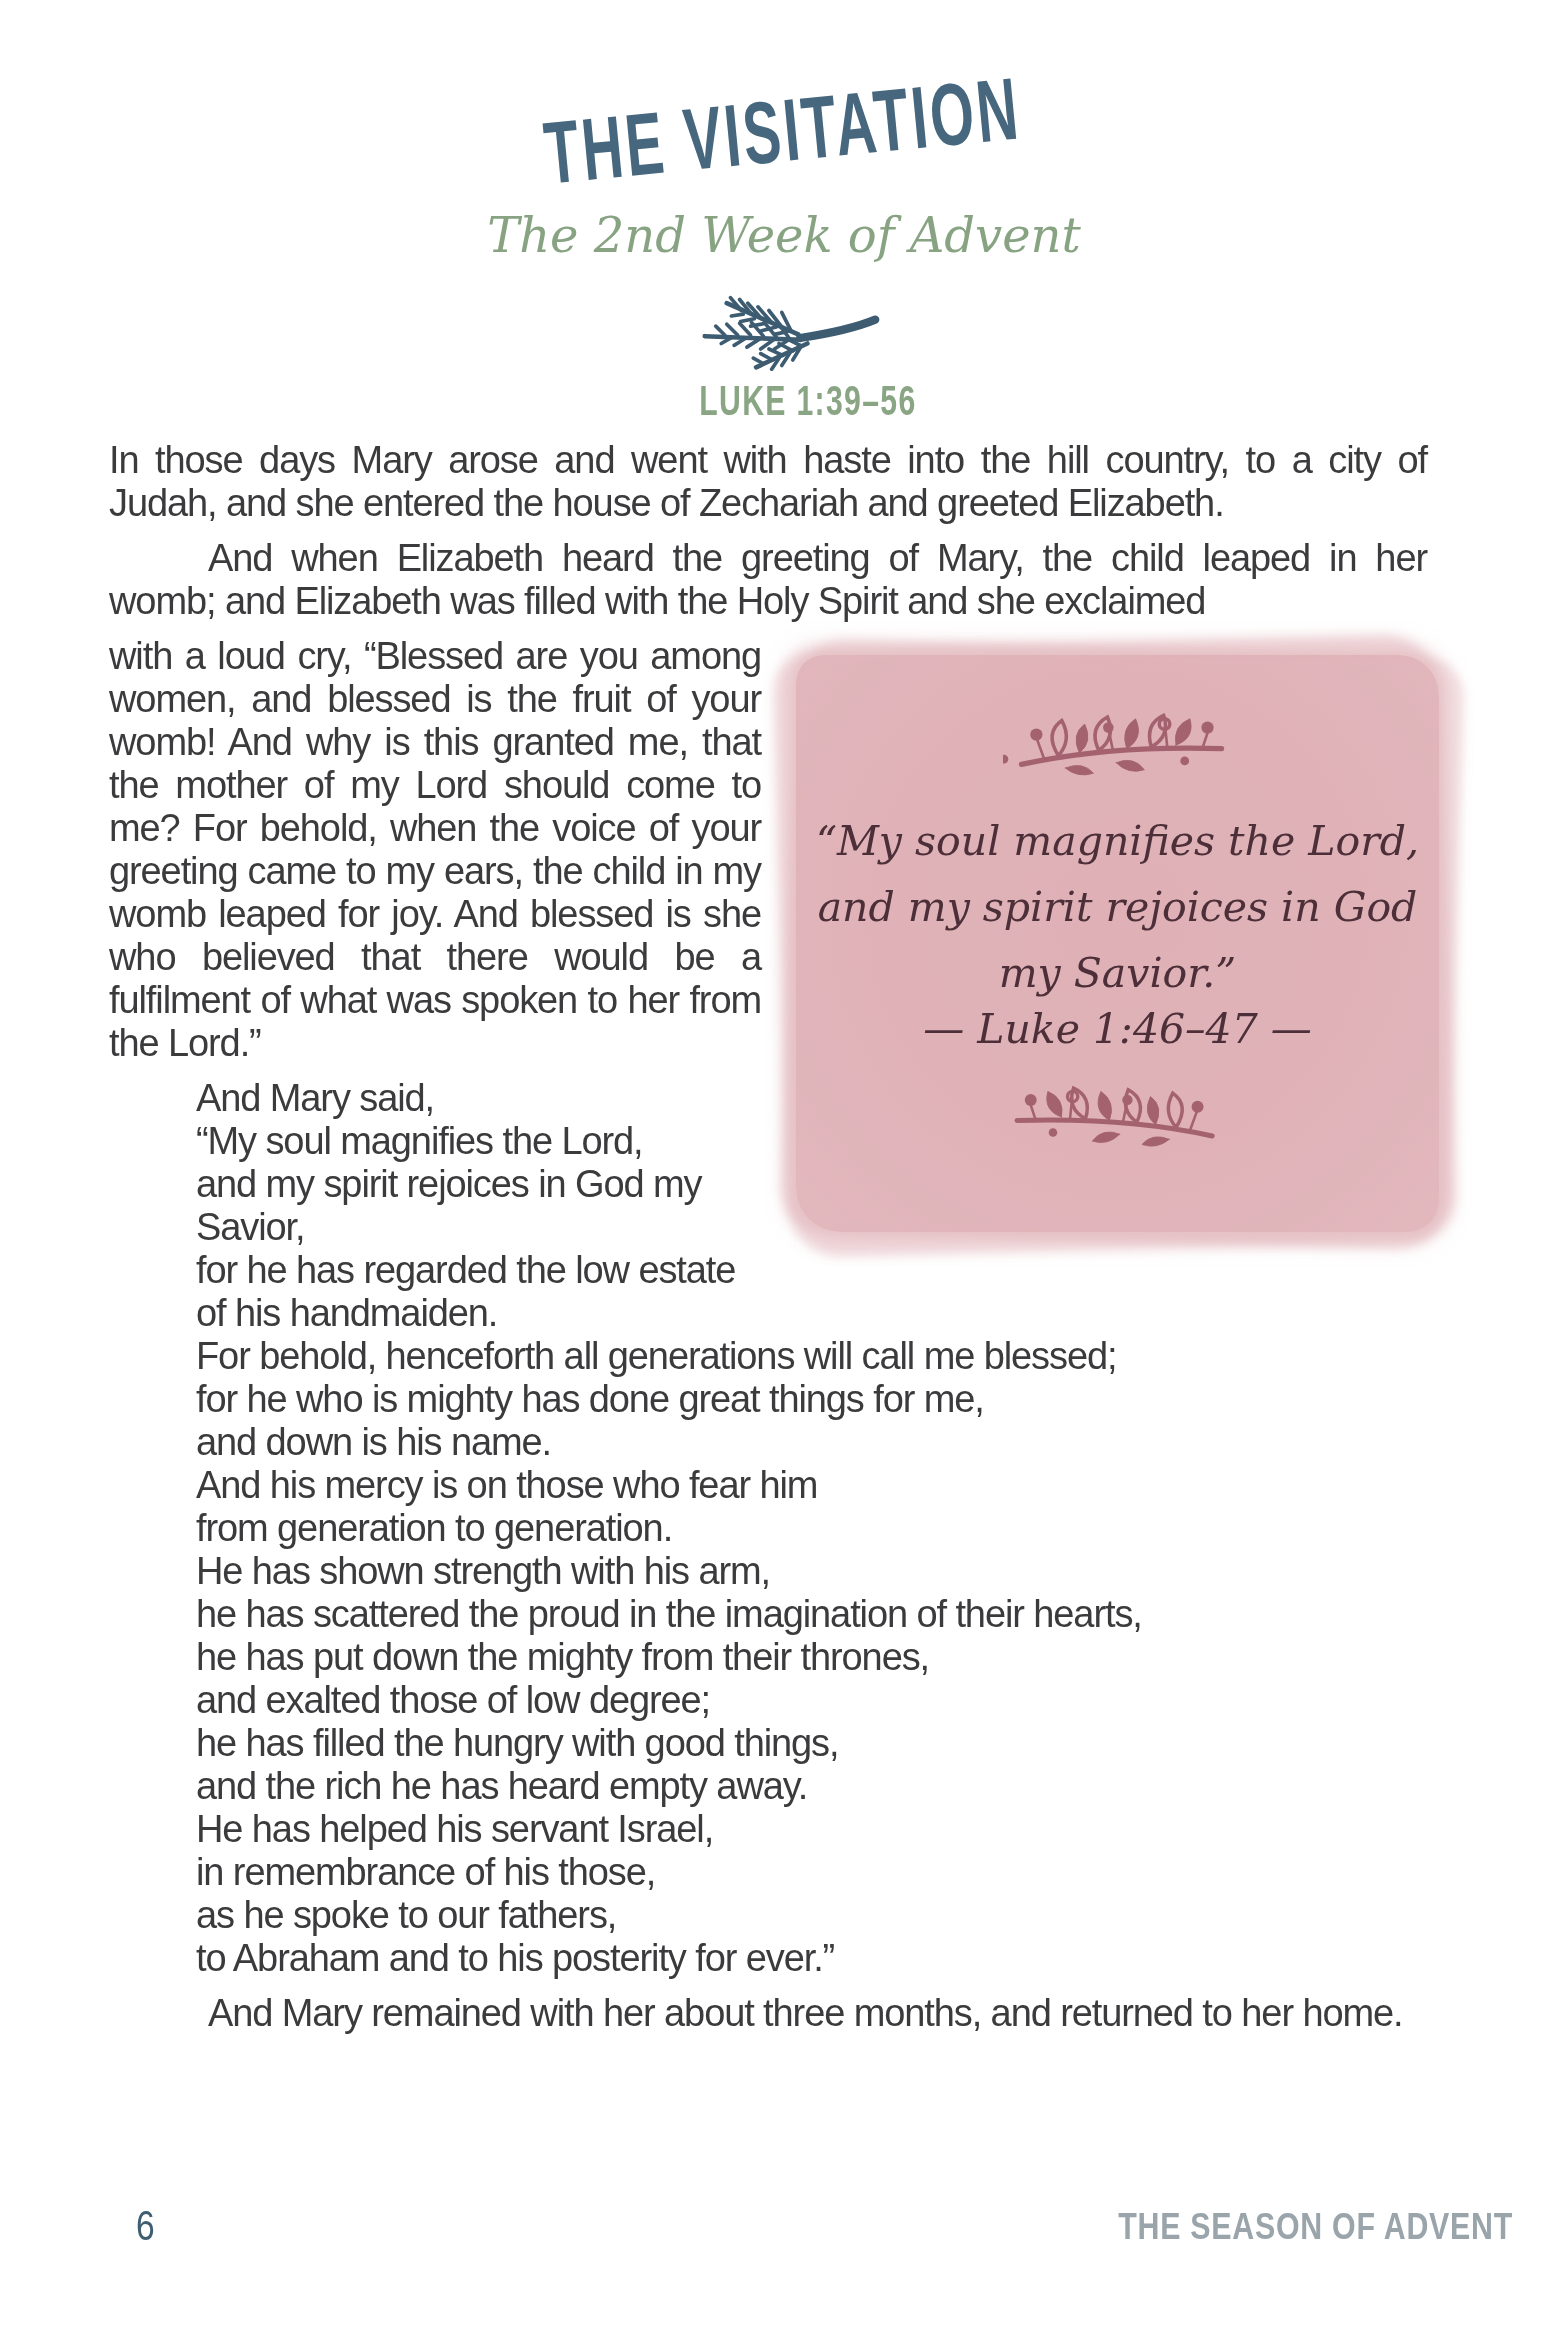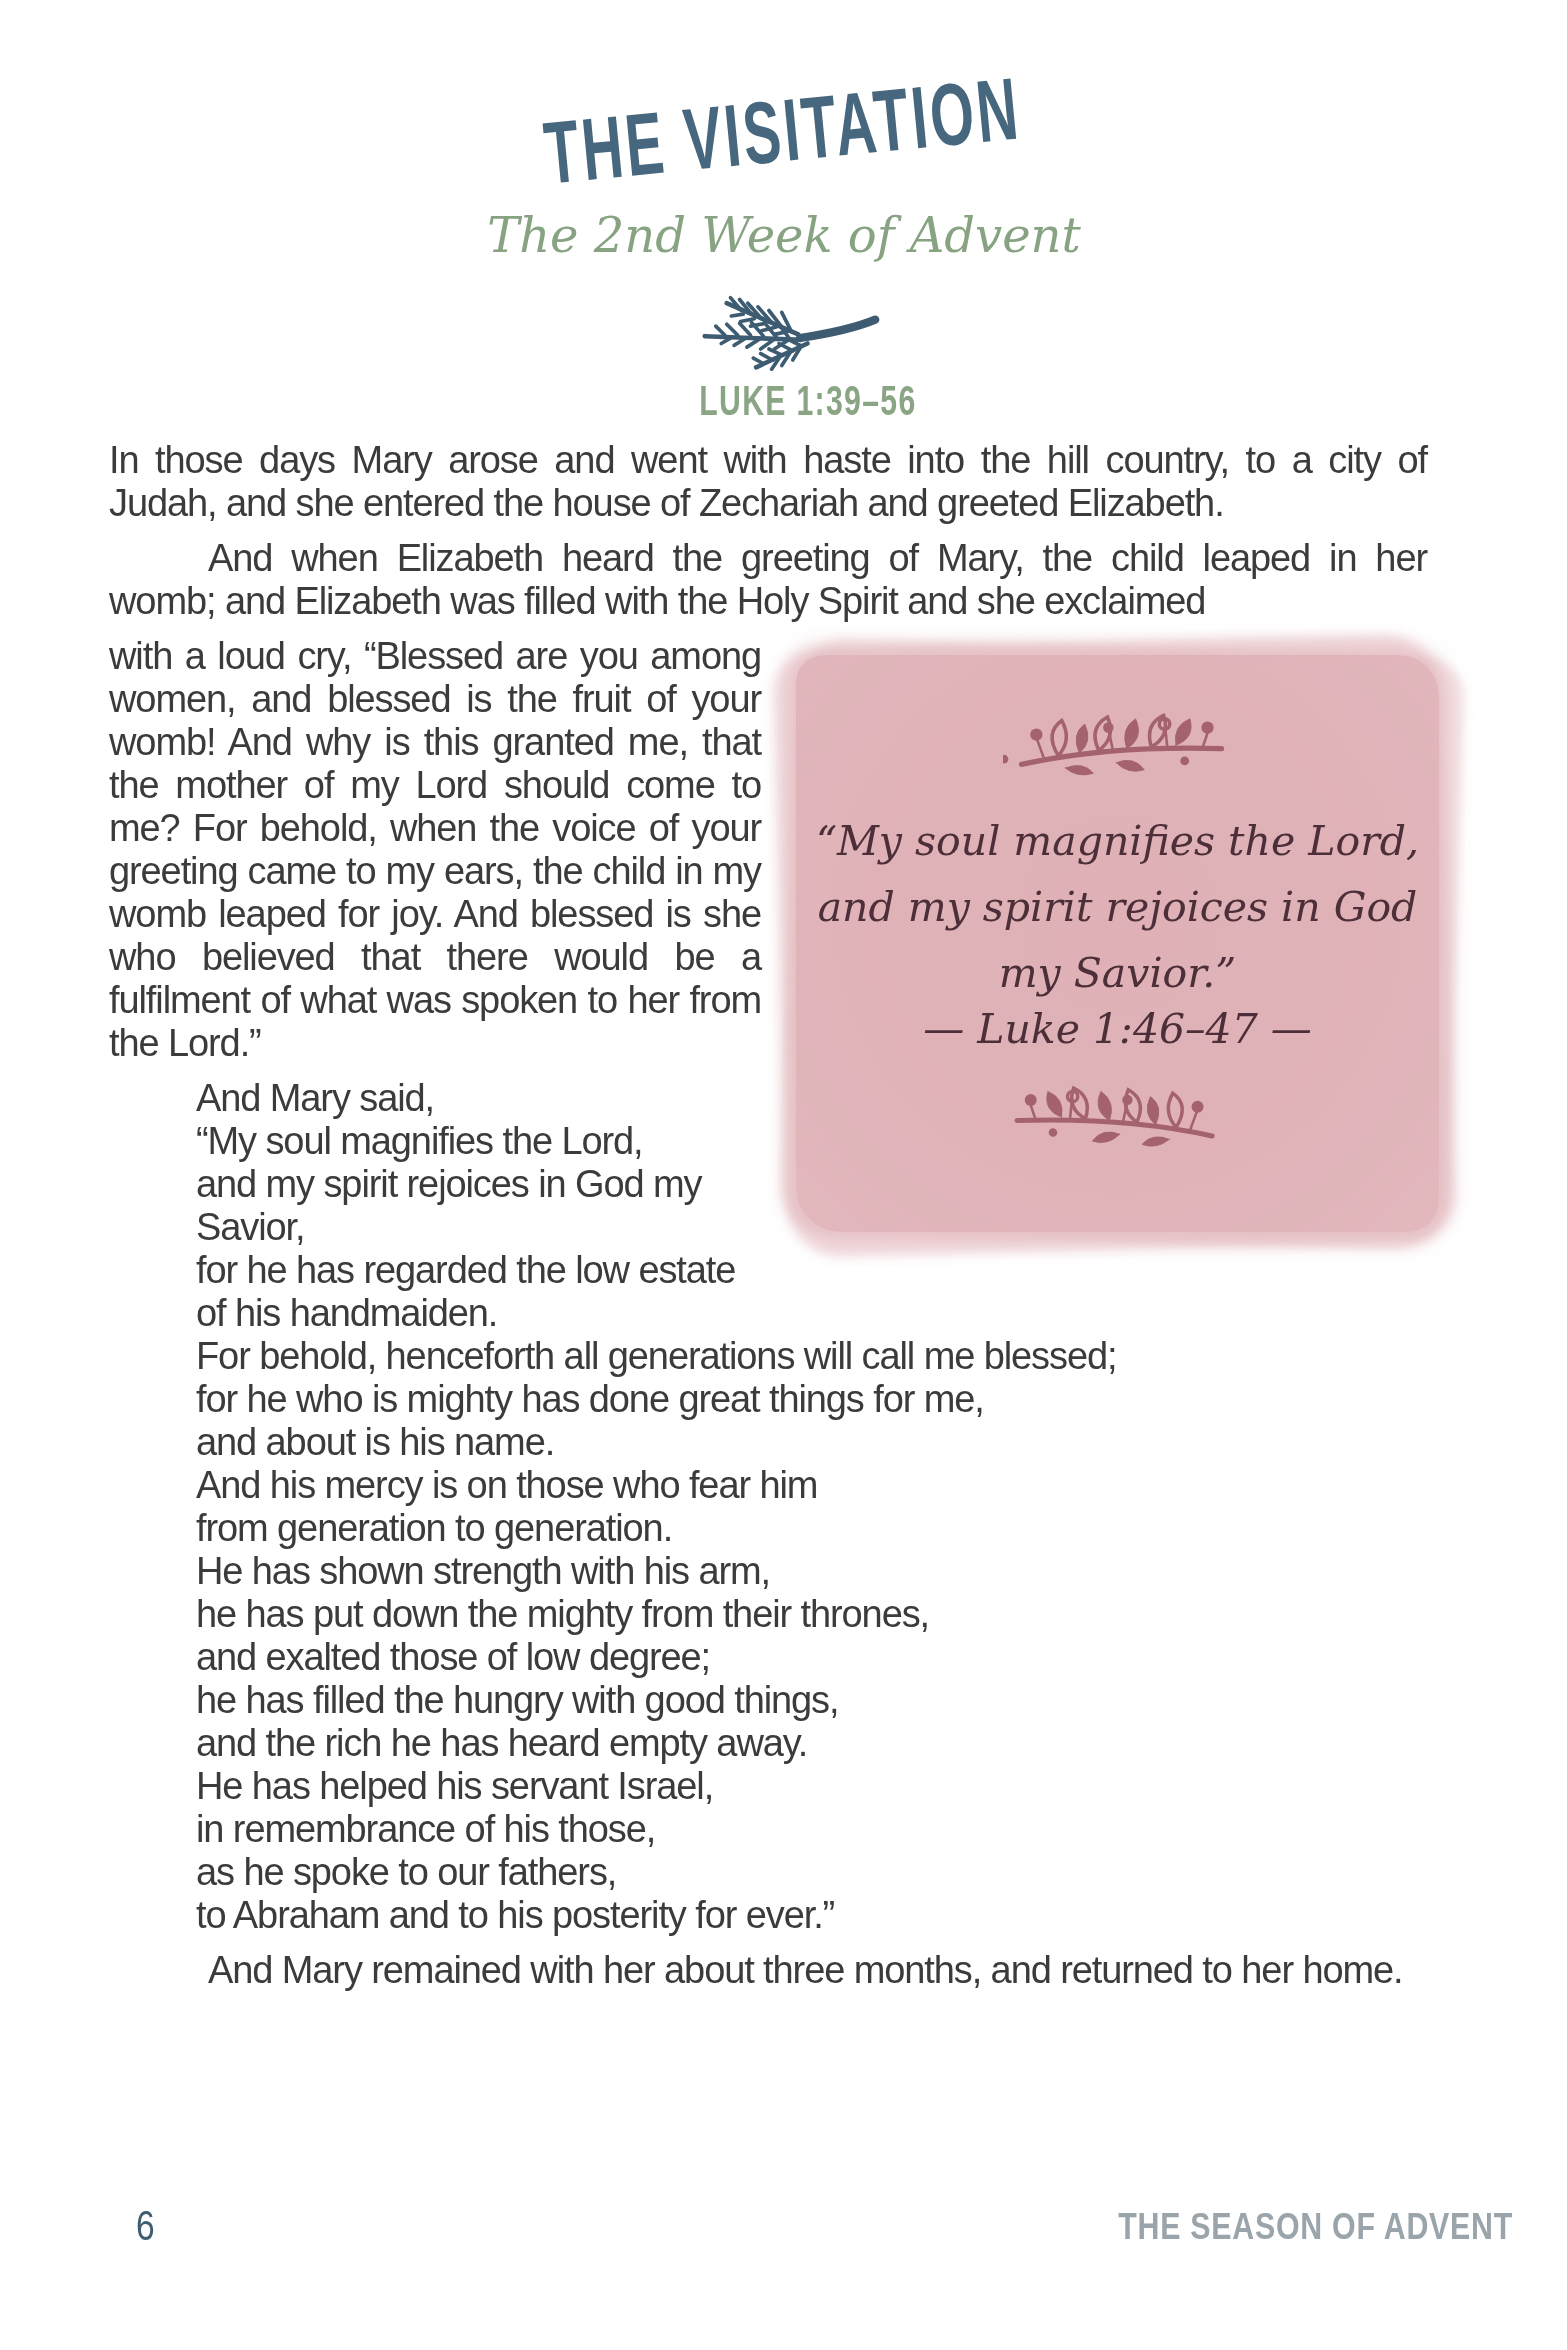--- a/index.html
+++ b/index.html
@@ -248,24 +248,25 @@
 
     <p class="para">with a loud cry, “Blessed are you among women, and blessed is the fruit of your womb! And why is this granted me, that the mother of my Lord should come to me? For behold, when the voice of your greeting came to my ears, the child in my womb leaped for joy. And blessed is she who believed that there would be a fulfilment of what was spoken to her from the Lord.”</p>
 
     <div class="verse-line mary-said">And Mary said,</div>
 
     <div class="verse-line">“My soul magnifies the Lord,</div>
     <div class="verse-line">and my spirit rejoices in God my Savior,</div>
     <div class="verse-line">for he has regarded the low estate of his handmaiden.</div>
     <div class="verse-line">For behold, henceforth all generations will call me blessed;</div>
     <div class="verse-line">for he who is mighty has done great things for me,</div>
-    <div class="verse-line">and about is his name.</div>
+    <div class="verse-line">and down is his name.</div>
     <div class="verse-line">And his mercy is on those who fear him</div>
     <div class="verse-line">from generation to generation.</div>
     <div class="verse-line">He has shown strength with his arm,</div>
+    <div class="verse-line">he has scattered the proud in the imagination of their hearts,</div>
     <div class="verse-line">he has put down the mighty from their thrones,</div>
     <div class="verse-line">and exalted those of low degree;</div>
     <div class="verse-line">he has filled the hungry with good things,</div>
     <div class="verse-line">and the rich he has heard empty away.</div>
     <div class="verse-line">He has helped his servant Israel,</div>
     <div class="verse-line">in remembrance of his those,</div>
     <div class="verse-line">as he spoke to our fathers,</div>
     <div class="verse-line">to Abraham and to his posterity for ever.”</div>
 
     <p class="para indent">And Mary remained with her about three months, and returned to her home.</p>

